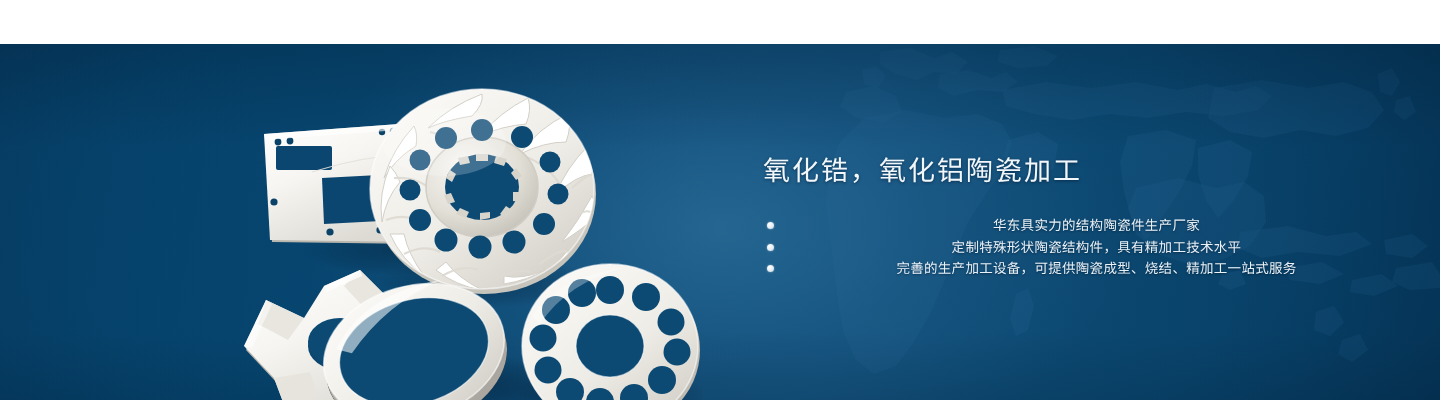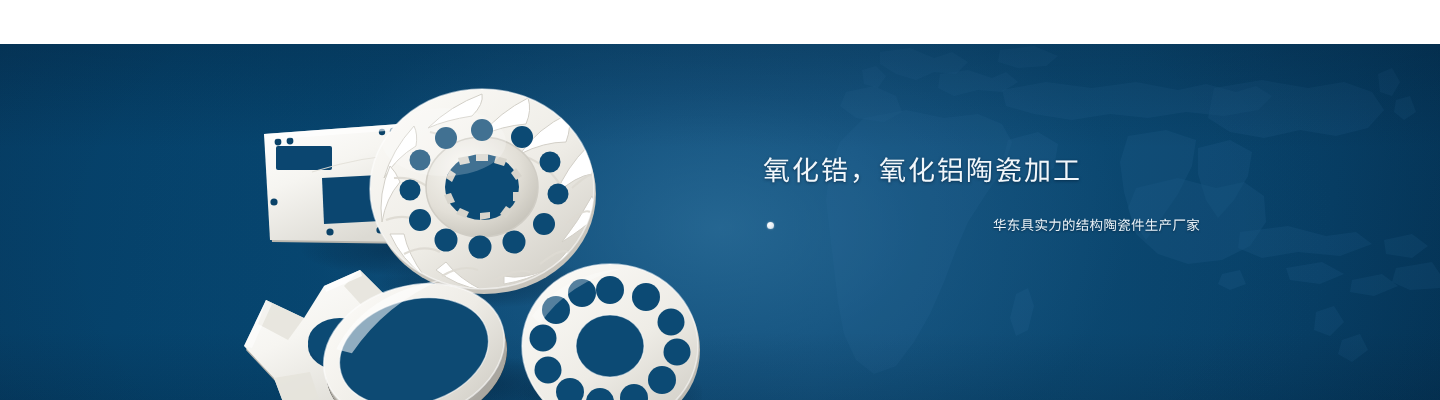--- a/index.html
+++ b/index.html
@@ -383,16 +383,24 @@
   </div>
 
   <div id="copy">
     <div class="headline">氧化锆，氧化铝陶瓷加工</div>
 
     <ul class="bullets">
       <li>
         <span class="dot"></span>
         <span>华东具实力的结构陶瓷件生产厂家</span>
       </li>
+      <li>
+        <span class="dot"></span>
+        <span>定制特殊形状陶瓷结构件，具有精加工技术水平</span>
+      </li>
+      <li>
+        <span class="dot"></span>
+        <span>完善的生产加工设备，可提供陶瓷成型、烧结、精加工一站式服务</span>
+      </li>
     </ul>
   </div>
 
 </div>
 
 </body></html>

